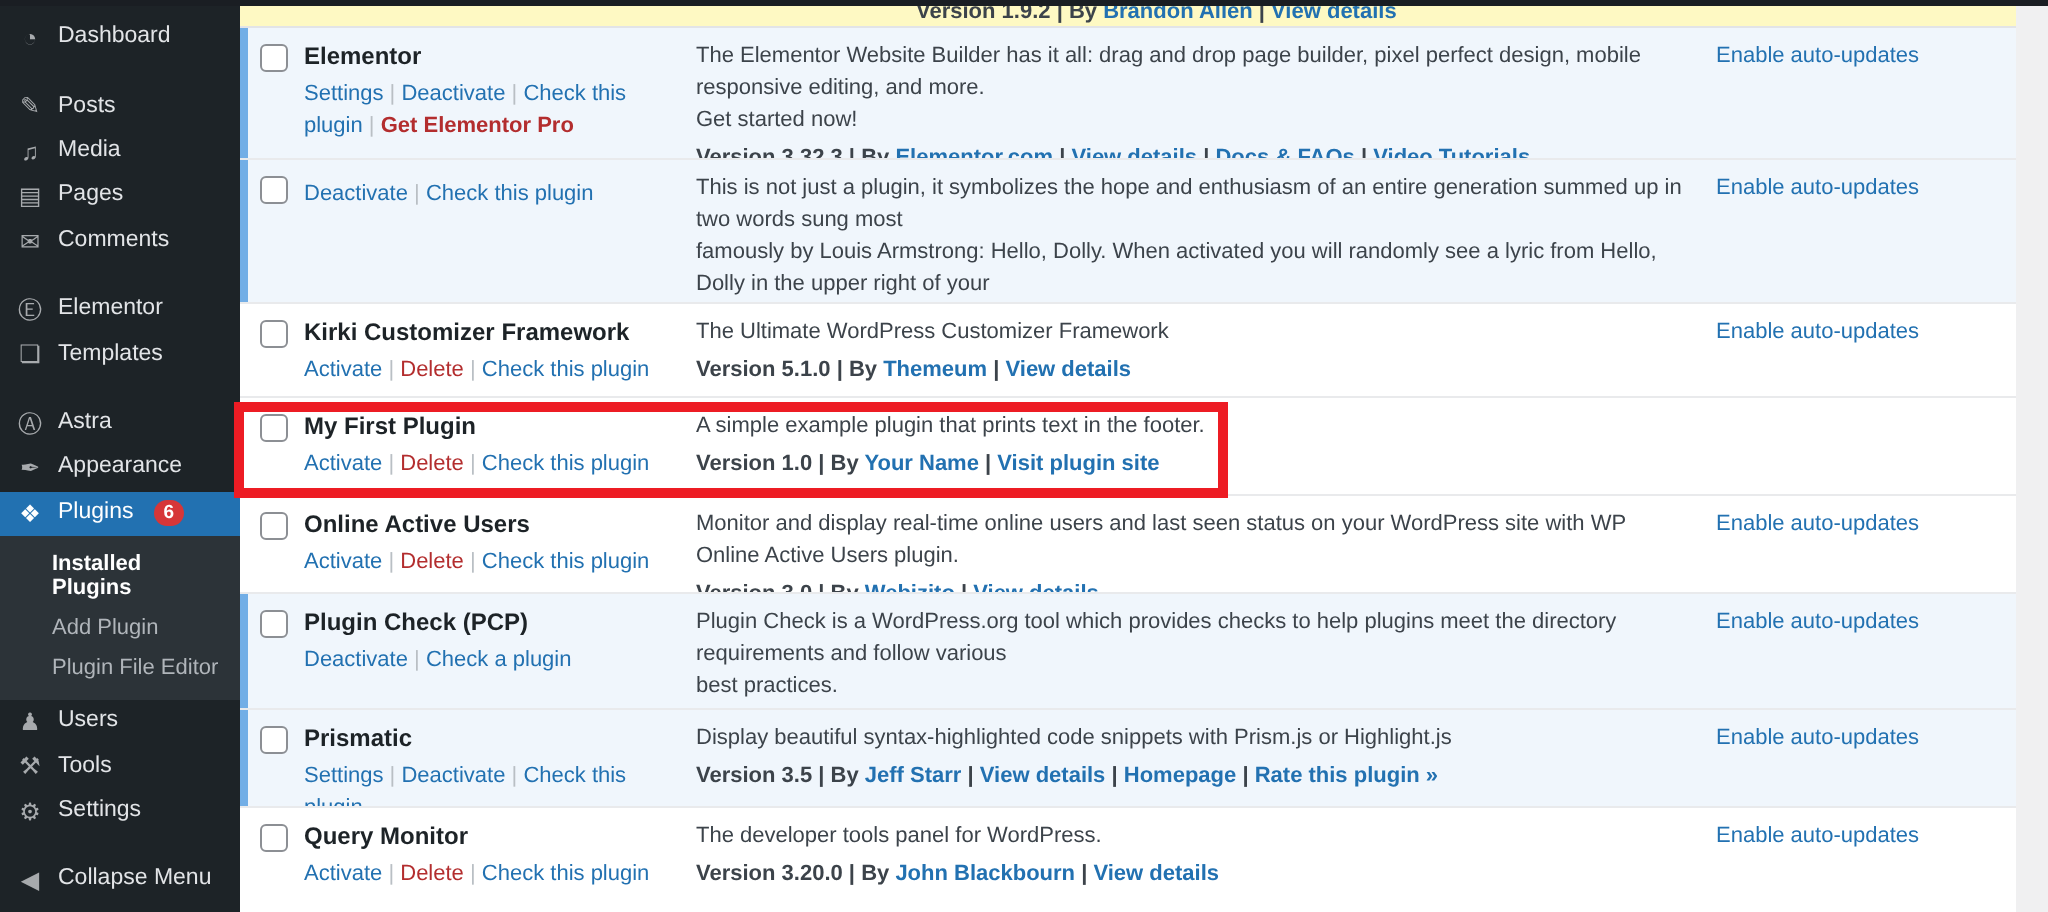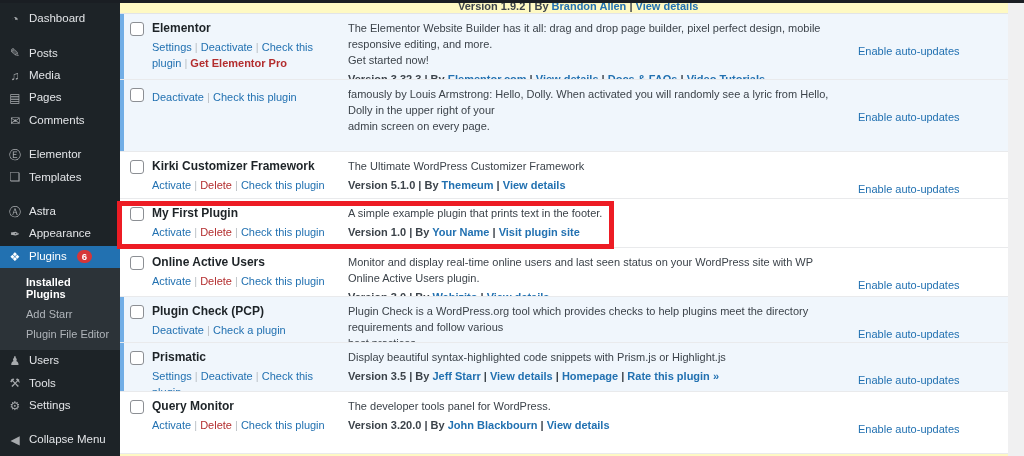--- a/index.html
+++ b/index.html
@@ -40,21 +40,21 @@
   .pname{font-size:12px;font-weight:bold;color:var(--name);line-height:1.3;}
   .actions{margin-top:2px;line-height:1.5;}
   .action{color:var(--link);cursor:pointer;}
   .action.delete{color:var(--delete);}
   .action.pro{color:var(--delete);font-weight:bold;}
   .sep{color:#b9bfc4;}
   .cell-desc{padding-top:7px;padding-right:12px;}
   .desc-line{line-height:1.45;color:var(--text);}
   .pmeta{margin-top:3px;font-weight:600;color:#3c434a;line-height:1.4;}
   .mlink{color:var(--link);cursor:pointer;}
-  .cell-auto{padding-top:8px;margin-top:23px;}
+  .cell-auto{padding-top:8px;}
 
   .red-box{position:absolute;left:117px;top:201px;width:497px;height:48px;border:5px solid var(--highlight);box-sizing:border-box;z-index:50;pointer-events:none;}
 </style>
 </head>
 <body>
 
 <aside class="sidebar" id="sidebar">
     <div class="side-pad"></div>
     <div class="side-item">
       <span class="side-icon">◔</span>
@@ -95,21 +95,21 @@
       <span class="side-icon">✒</span>
       <span>Appearance</span>
     </div>
     <div class="side-item active">
       <span class="side-icon">❖</span>
       <span>Plugins</span>
       <span class="badge">6</span>
     </div>
     <div class="submenu">
       <div class="submenu-item current">Installed Plugins</div>
-      <div class="submenu-item">Add Starr</div>
+      <div class="submenu-item">Add Plugin</div>
       <div class="submenu-item">Plugin File Editor</div>
     </div>
     <div class="side-item">
       <span class="side-icon">♟</span>
       <span>Users</span>
     </div>
     <div class="side-item">
       <span class="side-icon">⚒</span>
       <span>Tools</span>
     </div>
@@ -143,20 +143,21 @@
           <div class="pmeta"><span class="mtext">Version 3.32.3 | By </span><span class="mlink">Elementor.com</span><span class="mtext"> | </span><span class="mlink">View details</span><span class="mtext"> | </span><span class="mlink">Docs &amp; FAQs</span><span class="mtext"> | </span><span class="mlink">Video Tutorials</span></div>
         </div>
         <div class="cell-auto"><span class="action">Enable auto-updates</span></div>
       </div>
       <div class="plugin-row active" style="height: 72px;">
         <div class="cell-cb"><span class="checkbox"></span></div>
         <div class="cell-title">
           <div class="actions"><span class="action link">Deactivate</span><span class="sep"> | </span><span class="action link">Check this plugin</span></div>
         </div>
         <div class="cell-desc">
+          <div class="desc-line">This is not just a plugin, it symbolizes the hope and enthusiasm of an entire generation summed up in two words sung most</div>
           <div class="desc-line">famously by Louis Armstrong: Hello, Dolly. When activated you will randomly see a lyric from Hello, Dolly in the upper right of your</div>
           <div class="desc-line">admin screen on every page.</div>
         </div>
         <div class="cell-auto"><span class="action">Enable auto-updates</span></div>
       </div>
       <div class="plugin-row" style="height: 47px;">
         <div class="cell-cb"><span class="checkbox"></span></div>
         <div class="cell-title">
           <div class="pname">Kirki Customizer Framework</div>
           <div class="actions"><span class="action link">Activate</span><span class="sep"> | </span><span class="action delete">Delete</span><span class="sep"> | </span><span class="action link">Check this plugin</span></div>
@@ -184,21 +185,21 @@
         <div class="cell-title">
           <div class="pname">Online Active Users</div>
           <div class="actions"><span class="action link">Activate</span><span class="sep"> | </span><span class="action delete">Delete</span><span class="sep"> | </span><span class="action link">Check this plugin</span></div>
         </div>
         <div class="cell-desc">
           <div class="desc-line">Monitor and display real-time online users and last seen status on your WordPress site with WP Online Active Users plugin.</div>
           <div class="pmeta"><span class="mtext">Version 3.0 | By </span><span class="mlink">Webizito</span><span class="mtext"> | </span><span class="mlink">View details</span></div>
         </div>
         <div class="cell-auto"><span class="action">Enable auto-updates</span></div>
       </div>
-      <div class="plugin-row active" style="height: 46px;">
+      <div class="plugin-row active" style="height: 58px;">
         <div class="cell-cb"><span class="checkbox"></span></div>
         <div class="cell-title">
           <div class="pname">Plugin Check (PCP)</div>
           <div class="actions"><span class="action link">Deactivate</span><span class="sep"> | </span><span class="action link">Check a plugin</span></div>
         </div>
         <div class="cell-desc">
           <div class="desc-line">Plugin Check is a WordPress.org tool which provides checks to help plugins meet the directory requirements and follow various</div>
           <div class="desc-line">best practices.</div>
           <div class="pmeta"><span class="mtext">Version 1.6.0 | By WordPress Performance Team and Plugin Review Team | </span><span class="mlink">View details</span></div>
         </div>

